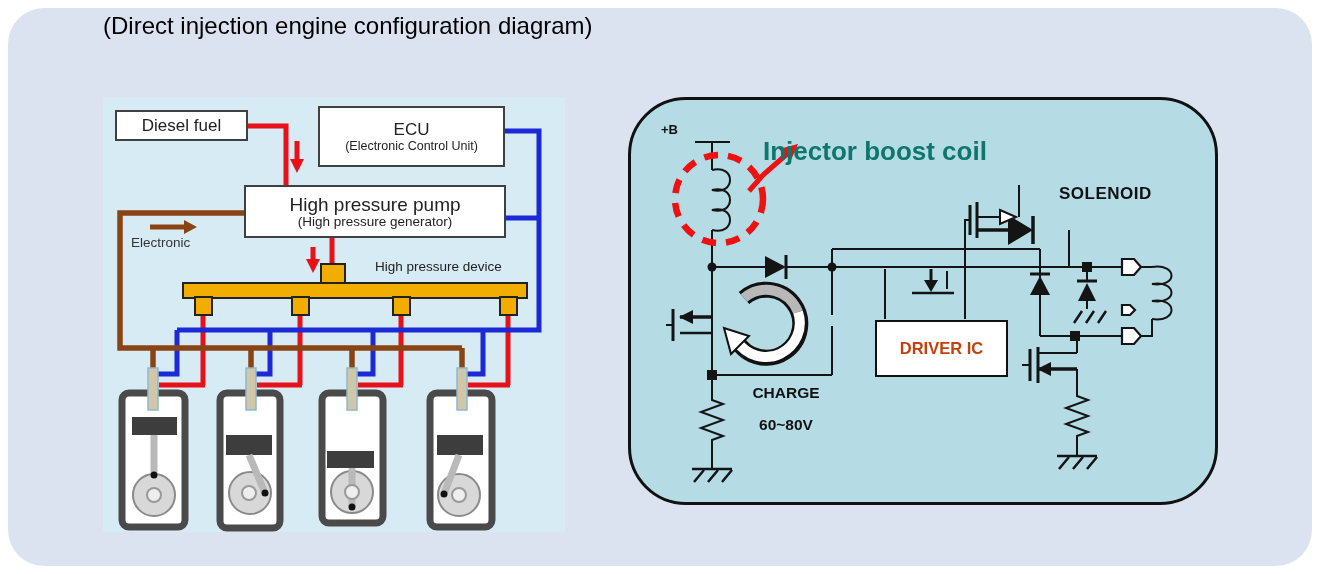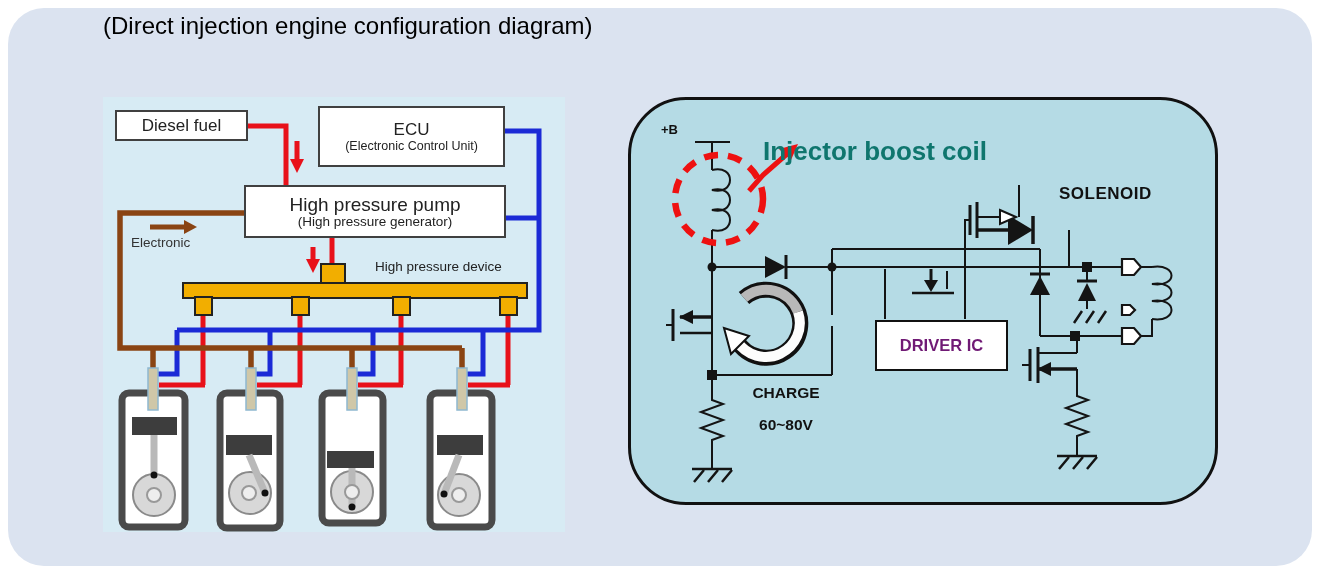--- a/index.html
+++ b/index.html
@@ -12,21 +12,21 @@
   .right-panel{position:absolute;left:628px;top:97px;width:590px;height:408px;background:#b5dbe5;border:3px solid #111;border-radius:58px;box-sizing:border-box;}
   svg{position:absolute;left:0;top:0;}
   .wbox{position:absolute;background:#fff;border:2px solid #404040;color:#222;display:flex;flex-direction:column;align-items:center;justify-content:center;text-align:center;box-sizing:border-box;}
   .wbox .l1{font-size:17px;line-height:19px;}
   .wbox .l1b{font-size:19px;line-height:21px;}
   .wbox .l2{font-size:12.5px;line-height:14px;}
   .lab{position:absolute;color:#222;white-space:nowrap;}
   .plusb{position:absolute;left:30px;top:22px;font-size:13px;font-weight:bold;color:#111;}
   .redtitle{position:absolute;left:132px;top:21px;font-size:26px;font-weight:bold;color:#0f766e;white-space:nowrap;margin-top:15px;}
   .solenoid{position:absolute;left:428px;top:84px;font-size:17px;font-weight:bold;color:#111;letter-spacing:0.5px;}
-  .driverbox{position:absolute;left:244px;top:220px;width:133px;height:51px;background:#fff;border:2.5px solid #111;box-sizing:border-box;display:flex;align-items:center;justify-content:center;font-size:16.5px;font-weight:bold;color:#701a75;}
+  .driverbox{position:absolute;left:244px;top:220px;width:133px;height:57px;background:#fff;border:2.5px solid #111;box-sizing:border-box;display:flex;align-items:center;justify-content:center;font-size:16.5px;font-weight:bold;color:#c2410c;}
   .charge1{position:absolute;left:110px;top:284px;width:90px;text-align:center;font-size:15.5px;font-weight:bold;color:#111;}
   .charge2{position:absolute;left:110px;top:308px;width:90px;text-align:center;font-size:15.5px;font-weight:bold;color:#111;margin-top:8px;}
 </style>
 </head>
 <body>
 
 <div class="stage">
   <div class="outer-panel"></div>
 
   <div class="diagram-title title-left">(Direct injection engine configuration diagram)</div>

